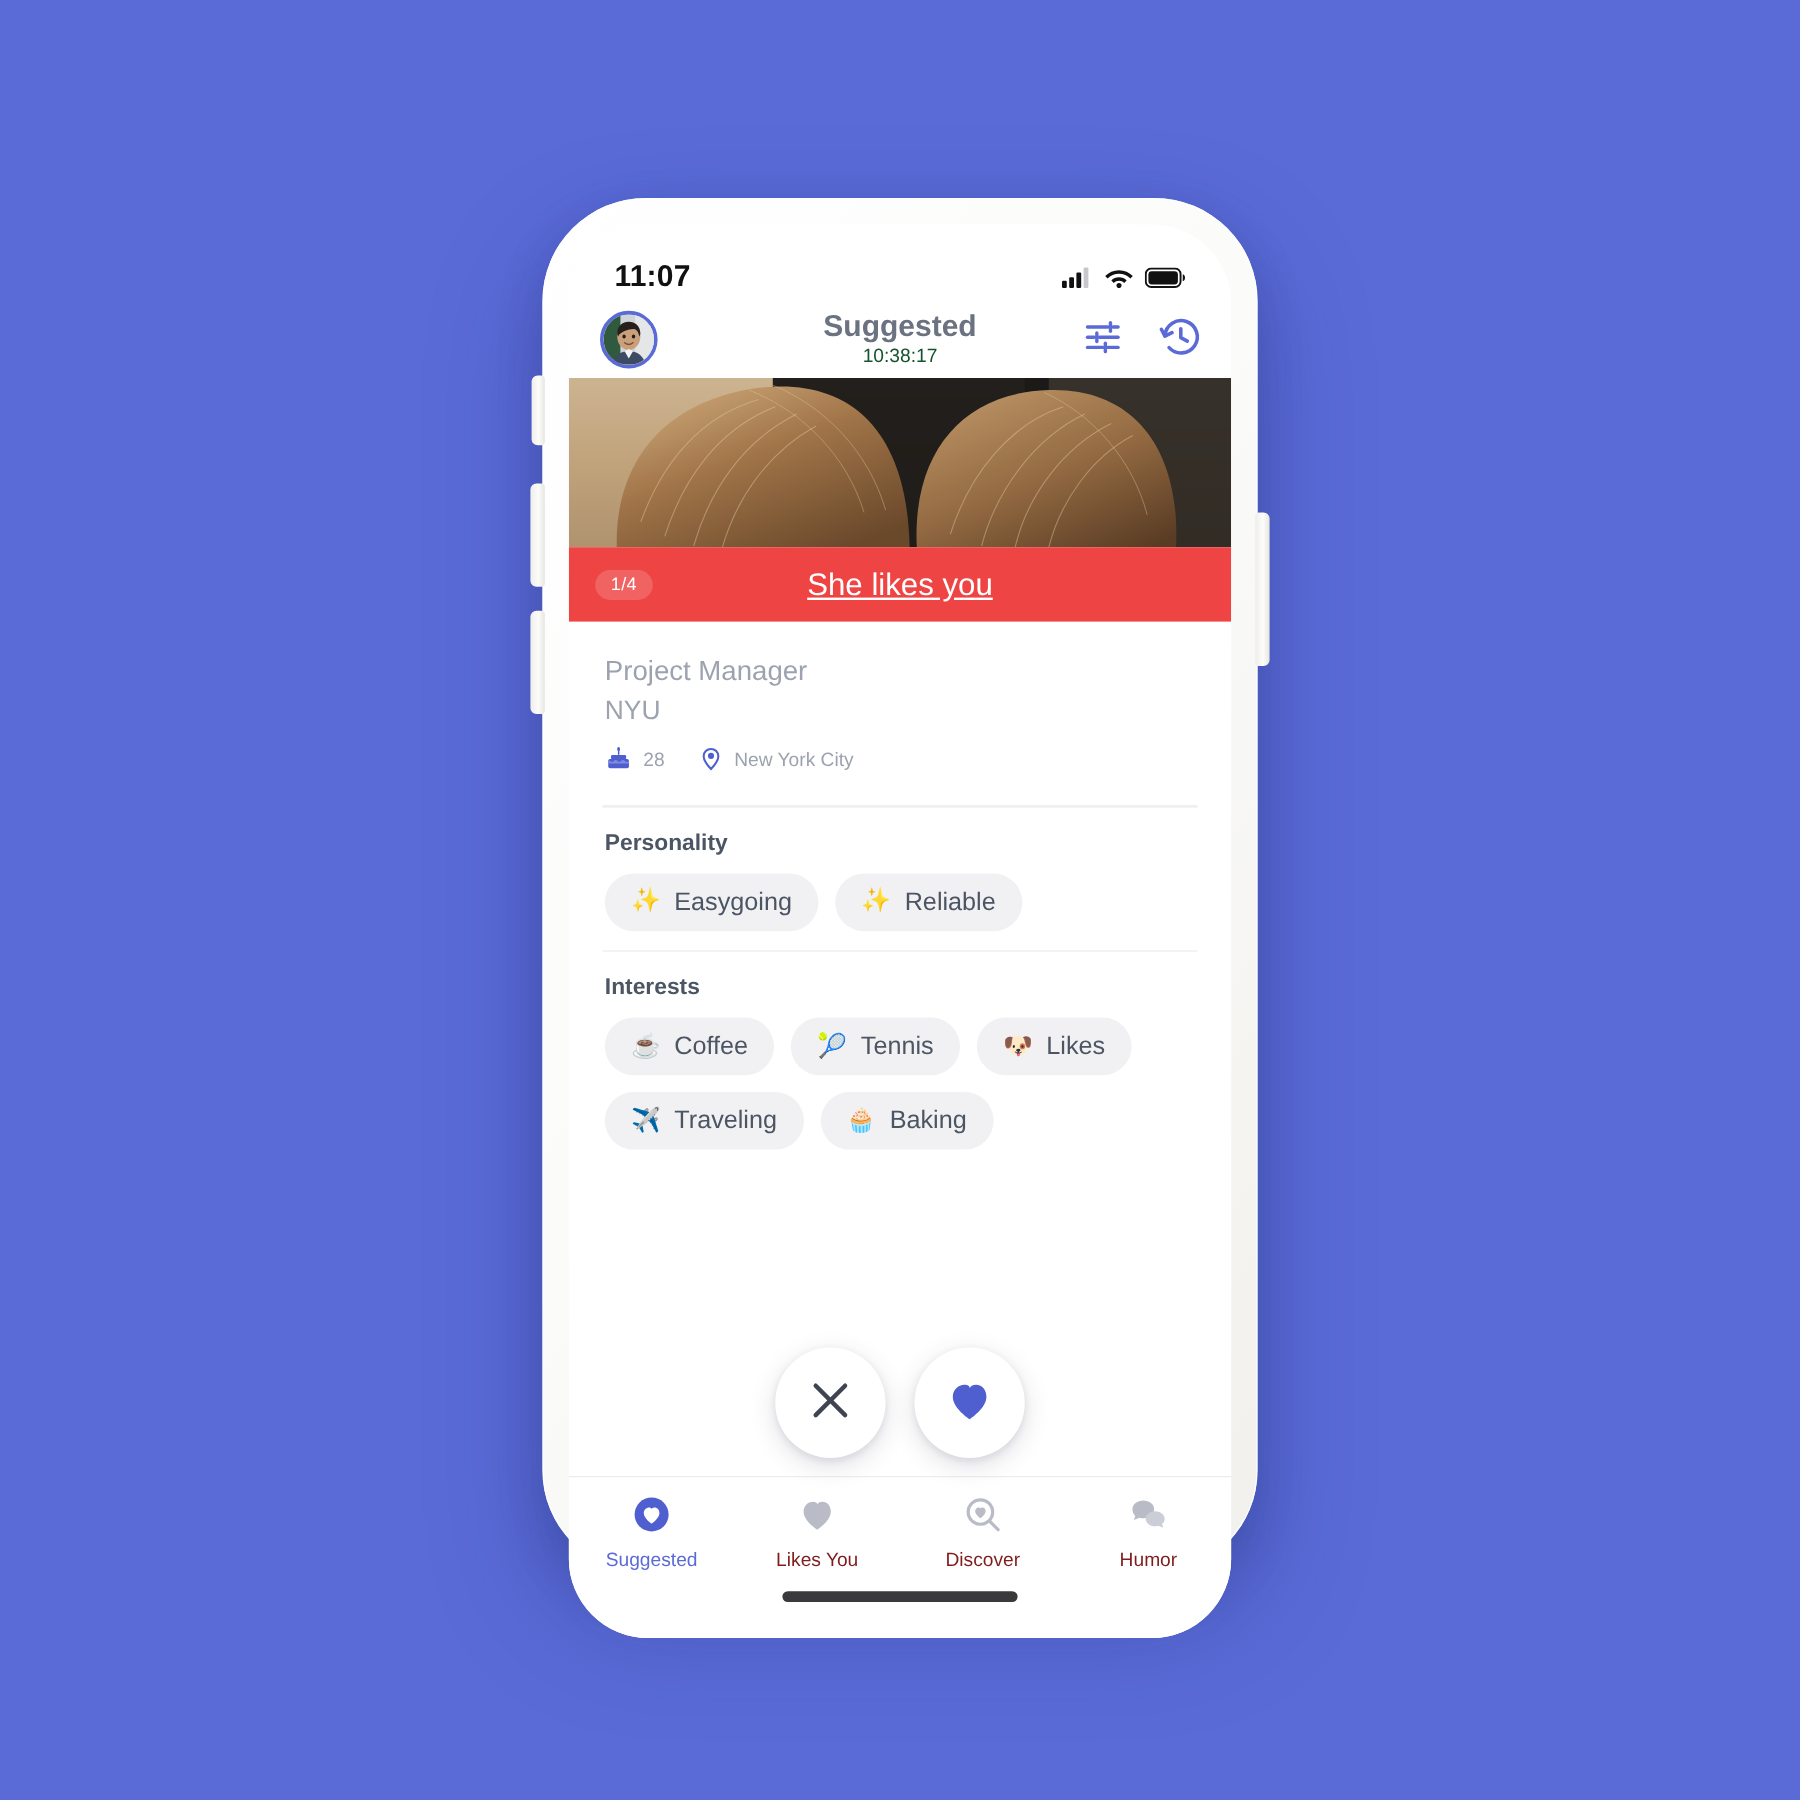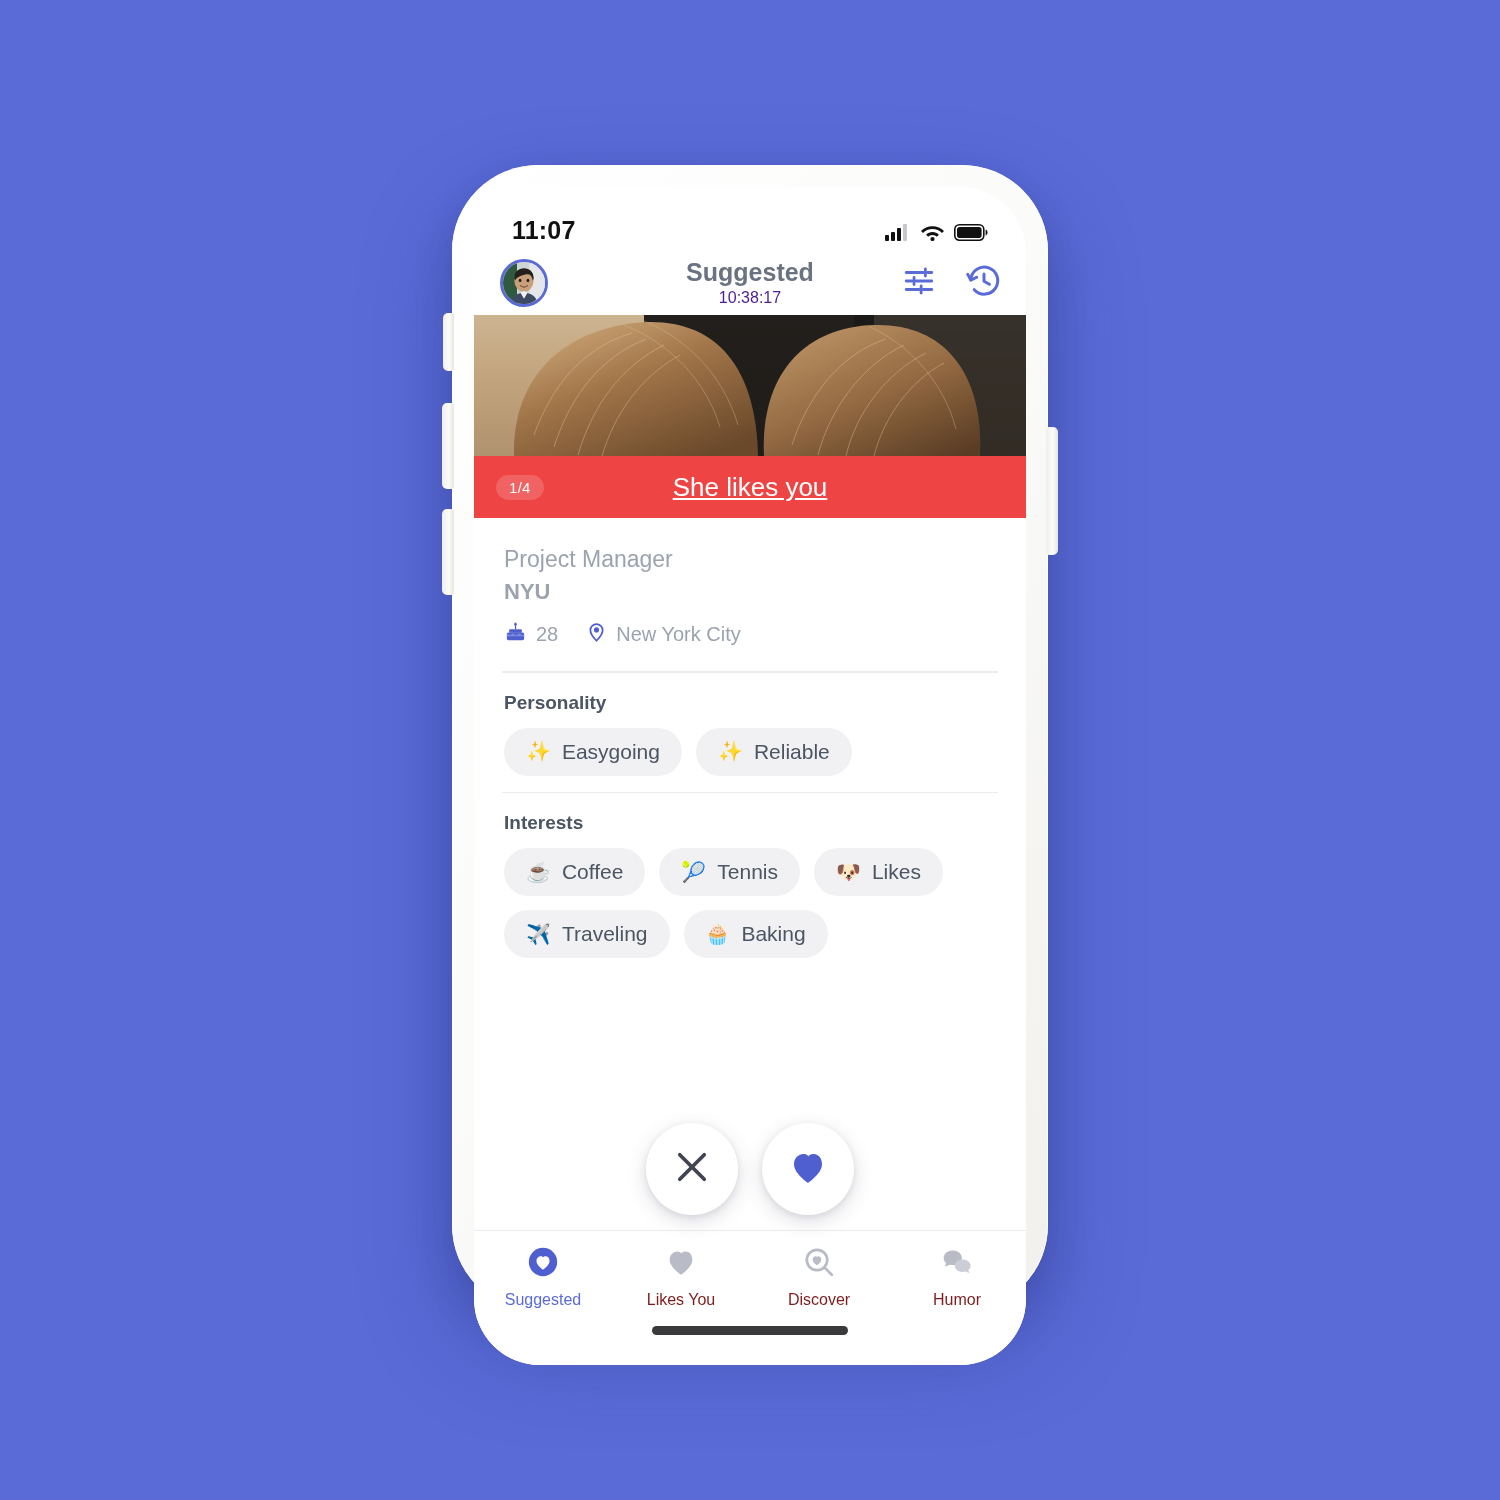--- a/index.html
+++ b/index.html
@@ -104,21 +104,21 @@
     pointer-events: none;
   }
   #header-title {
     font-size: 25px;
     font-weight: bold;
     color: #6b7280;
     line-height: 1.05;
   }
   #header-subtitle {
     font-size: 16px;
-    color: #4c1d95;
+    color: #14532d;
     margin-top: 4px;
   }
   #header-actions {
     margin-left: auto;
     display: flex;
     align-items: center;
     gap: 30px;
     z-index: 2;
   }
 
@@ -170,31 +170,31 @@
 
   #basics { padding: 26px 2px 22px 2px; }
   #job-title {
     font-size: 23px;
     font-weight: normal;
     color: #9ca3af;
     line-height: 1.35;
   }
   #school {
     font-size: 22px;
-    font-weight: bold;
+    font-weight: normal;
     color: #9ca3af;
     line-height: 1.35;
     margin-top: 2px;
   }
   #meta-row {
     display: flex;
     align-items: center;
     gap: 9px;
     margin-top: 13px;
-    font-size: 20px;
+    font-size: 16px;
     color: #9ca3af;
   }
   #meta-row .gap { width: 10px; }
 
   .section { padding: 19px 2px 16px 2px; }
   .section-title {
     font-size: 19px;
     font-weight: bold;
     color: #4b5563;
     margin-bottom: 14px;

